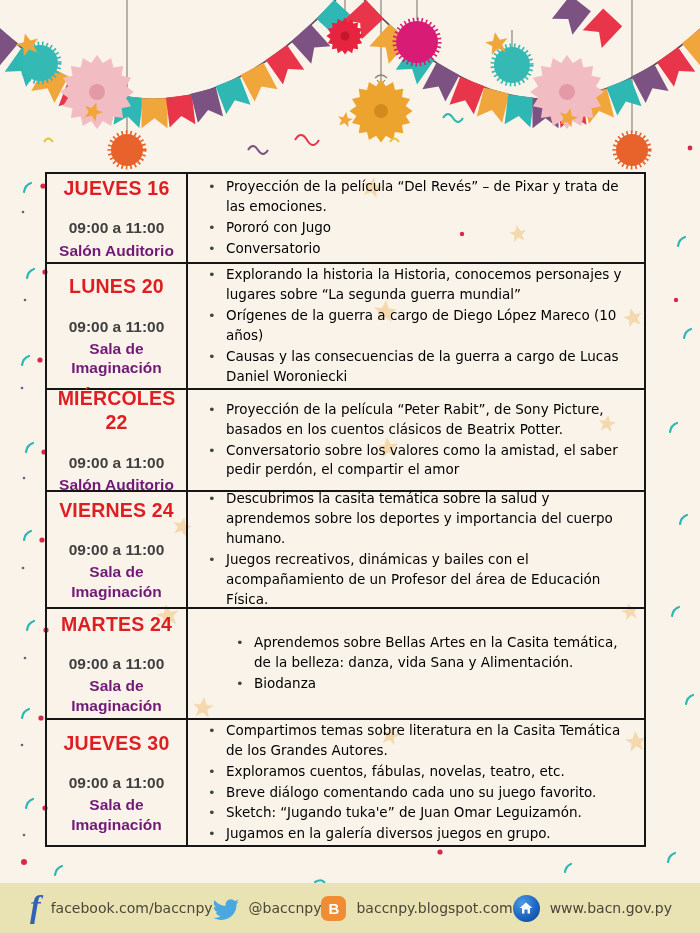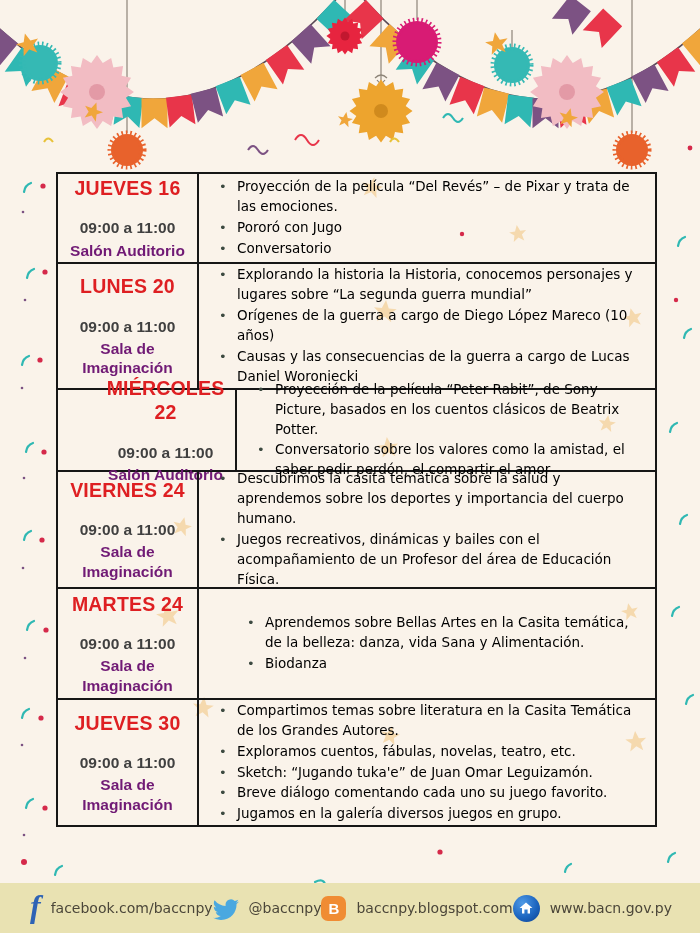--- a/index.html
+++ b/index.html
@@ -5,21 +5,21 @@
   html,body{margin:0;padding:0;}
   body{
     width:700px;height:933px;position:relative;overflow:hidden;
     background:#faf3ea;
     font-family:"DejaVu Sans", sans-serif;
   }
   .decor{position:absolute;left:0;top:0;width:700px;height:933px;pointer-events:none;z-index:0;}
 
   
   .schedule{
-    position:absolute;left:56px;top:172px;width:601px;z-index:2;
+    position:absolute;left:45px;top:172px;width:601px;z-index:2;
     border:2.5px solid #161616;border-bottom:none;box-sizing:border-box;
   }
   .row{display:flex;border-bottom:2.5px solid #161616;box-sizing:border-box;}
   .cell-when{
     width:141px;flex:0 0 141px;border-right:2.5px solid #161616;box-sizing:border-box;
     display:flex;flex-direction:column;align-items:center;justify-content:center;
     text-align:center;padding:4px 3px;
     font-family:"Liberation Sans", sans-serif;font-weight:bold;
   }
   .day{font-size:19.5px;color:#de1f22;letter-spacing:.2px;line-height:1.25;}
@@ -30,21 +30,21 @@
     padding:6px 18px 6px 14px;
   }
   .cell-what ul{margin:0;padding:0;list-style:none;}
   .cell-what li{
     position:relative;padding-left:24px;color:#000000;
     font-size:13.5px;line-height:1.48;margin:1px 0;
   }
   .cell-what li::before{
     content:"•";position:absolute;left:6px;top:0;color:#3d4a41;font-size:13px;
   }
-  .h-r1{height:90px;} .h-r2{height:126px;} .h-r3{height:82px;padding-left:38px;}
+  .h-r1{height:90px;} .h-r2{height:126px;} .h-r3{height:102px;}
   .h-r4{height:117px;} .h-r5{height:111px;gap:28px;} .h-r6{height:127px;}
 
   
   .footer{
     position:absolute;left:0;top:883px;width:700px;height:50px;z-index:2;
     background:#e9e2b2;display:flex;align-items:center;
     justify-content:space-between;padding:0 30px;box-sizing:border-box;
   }
   .flink{display:flex;align-items:center;gap:10px;cursor:pointer;}
   .flink .label{font-size:14px;color:#4b4639;}
@@ -303,22 +303,22 @@
   <div class="row h-r6">
     <div class="cell-when">
       <div class="day">JUEVES 30</div>
       <div class="time">09:00 a 11:00</div>
       <div class="loc">Sala de Imaginación</div>
     </div>
     <div class="cell-what">
       <ul>
         <li>Compartimos temas sobre literatura en la Casita Temática de los Grandes Autores.</li>
         <li>Exploramos cuentos, fábulas, novelas, teatro, etc.</li>
+        <li>Breve diálogo comentando cada uno su juego favorito.</li>
         <li>Sketch: “Jugando tuka'e” de Juan Omar Leguizamón.</li>
-        <li>Breve diálogo comentando cada uno su juego favorito.</li>
         <li>Jugamos en la galería diversos  juegos en grupo.</li>
       </ul>
     </div>
   </div>
 
 </div>
 
 <div class="footer">
 
   <div class="flink">

